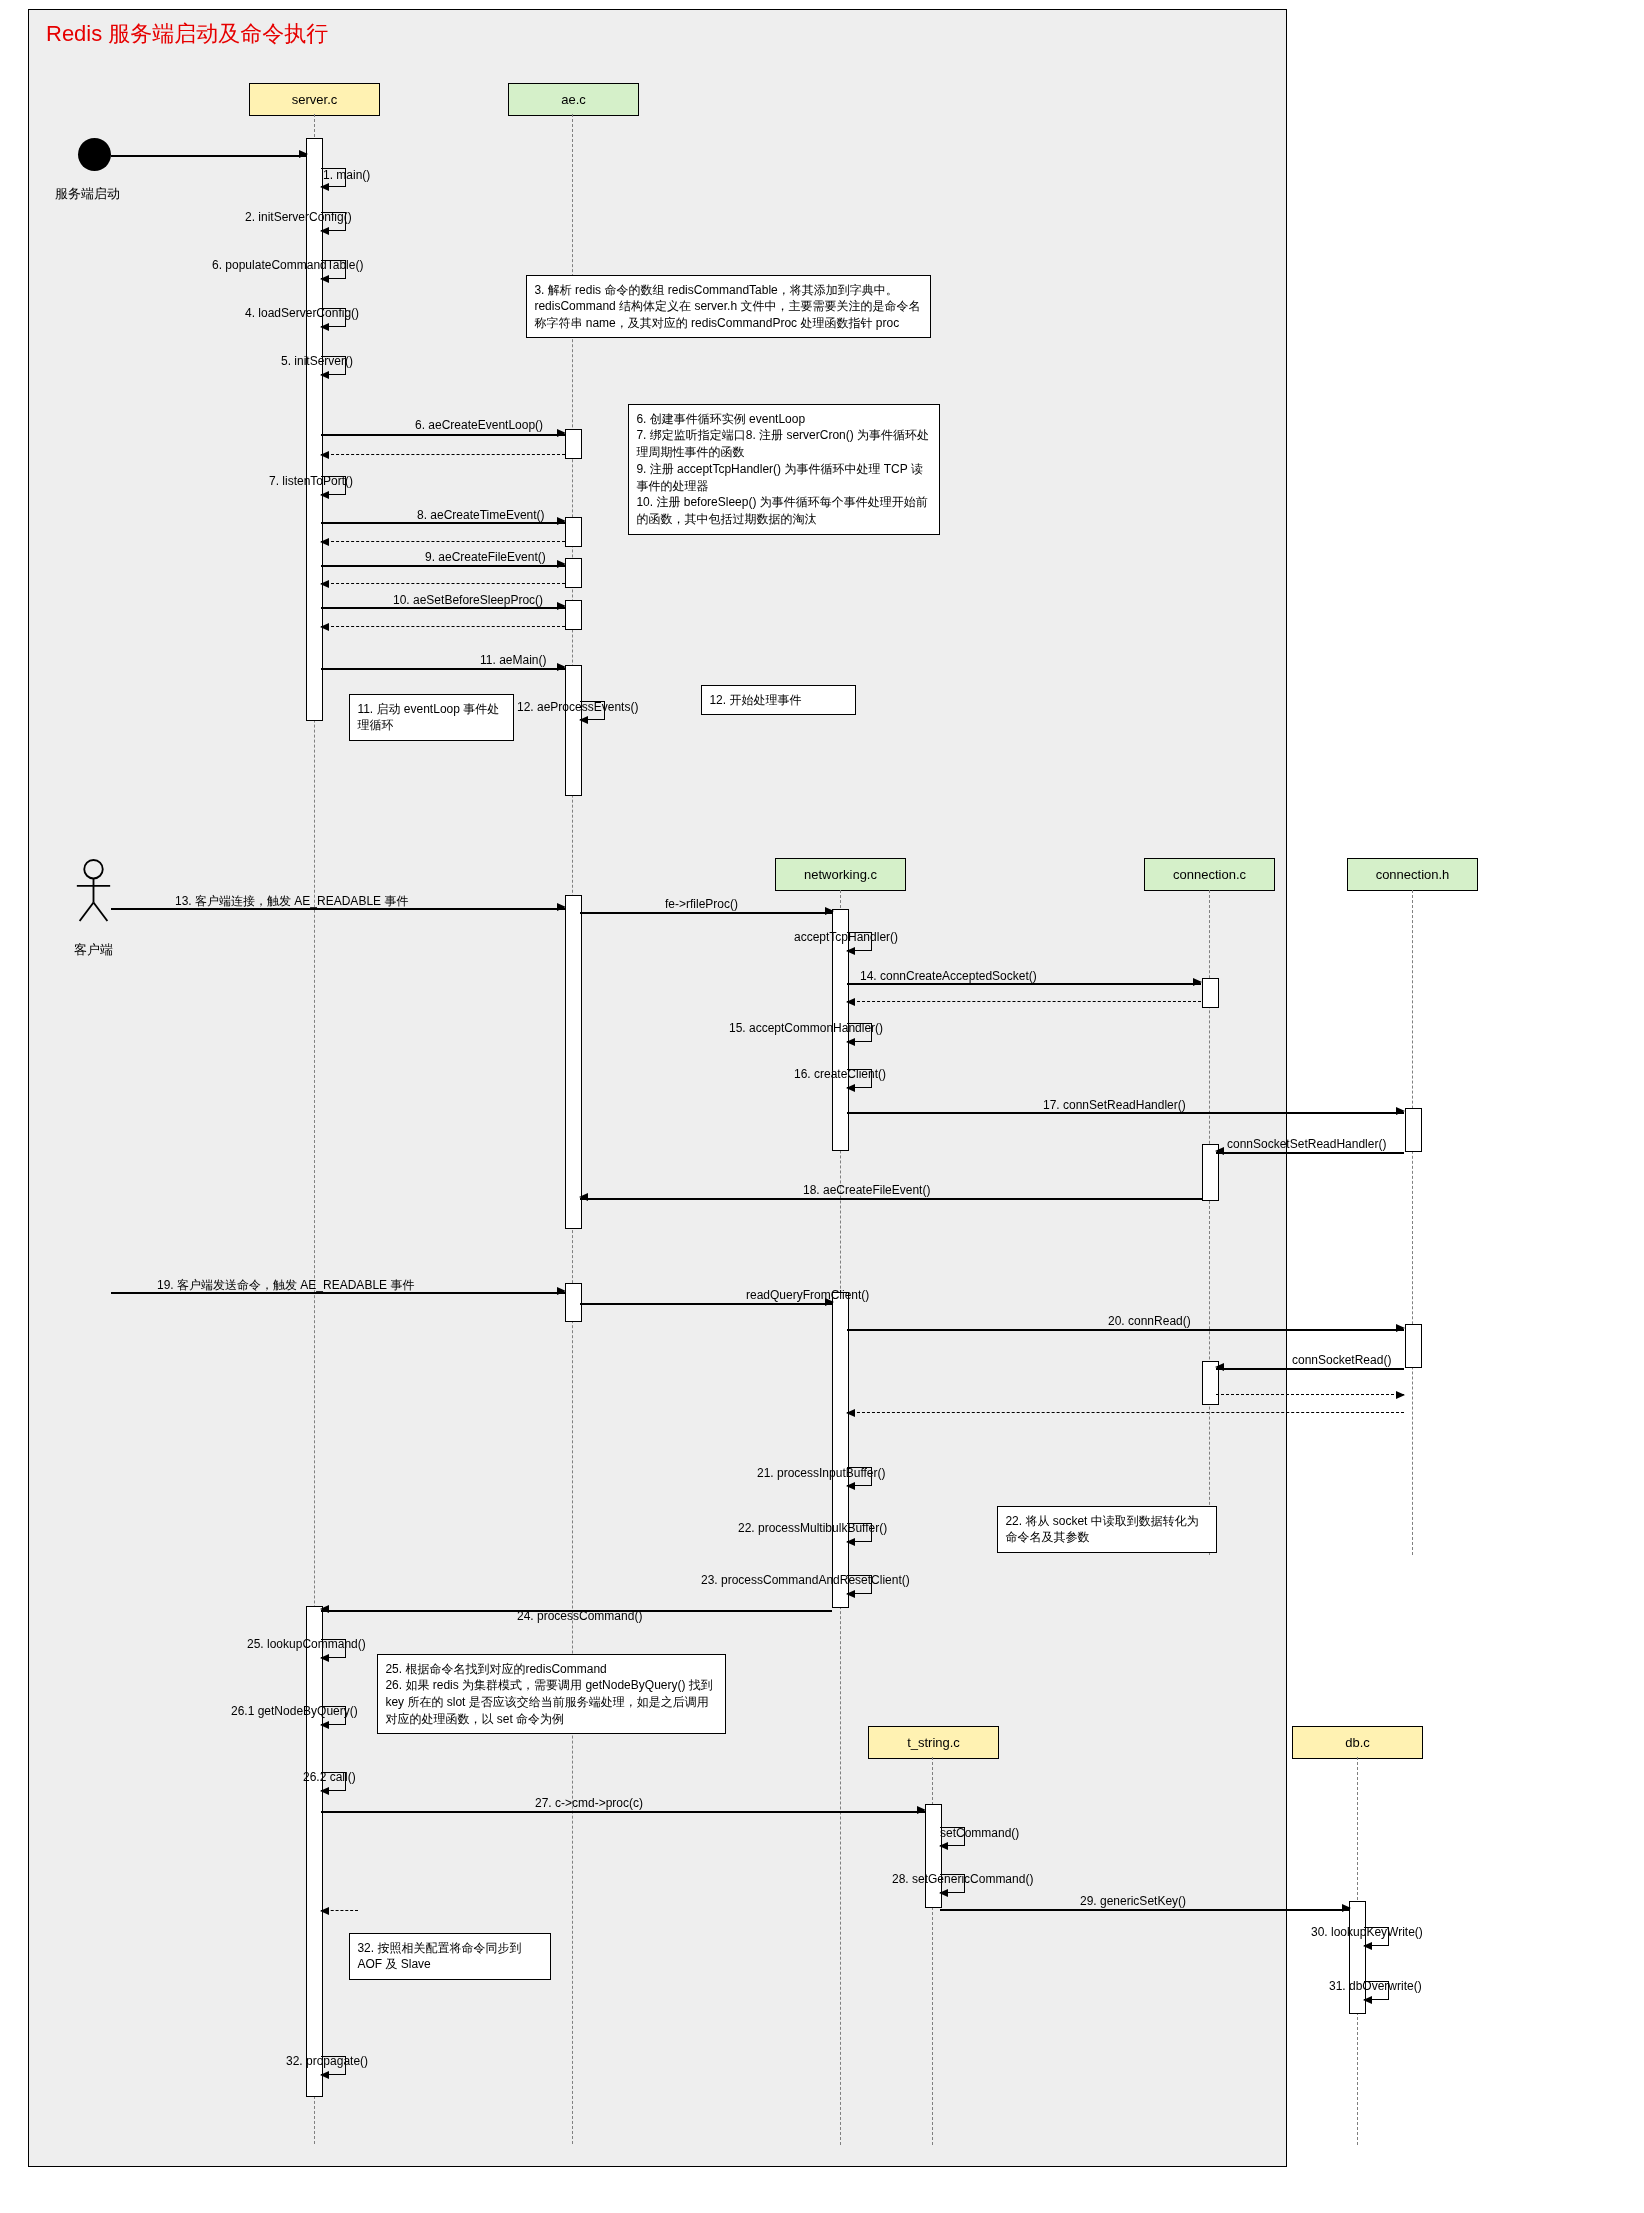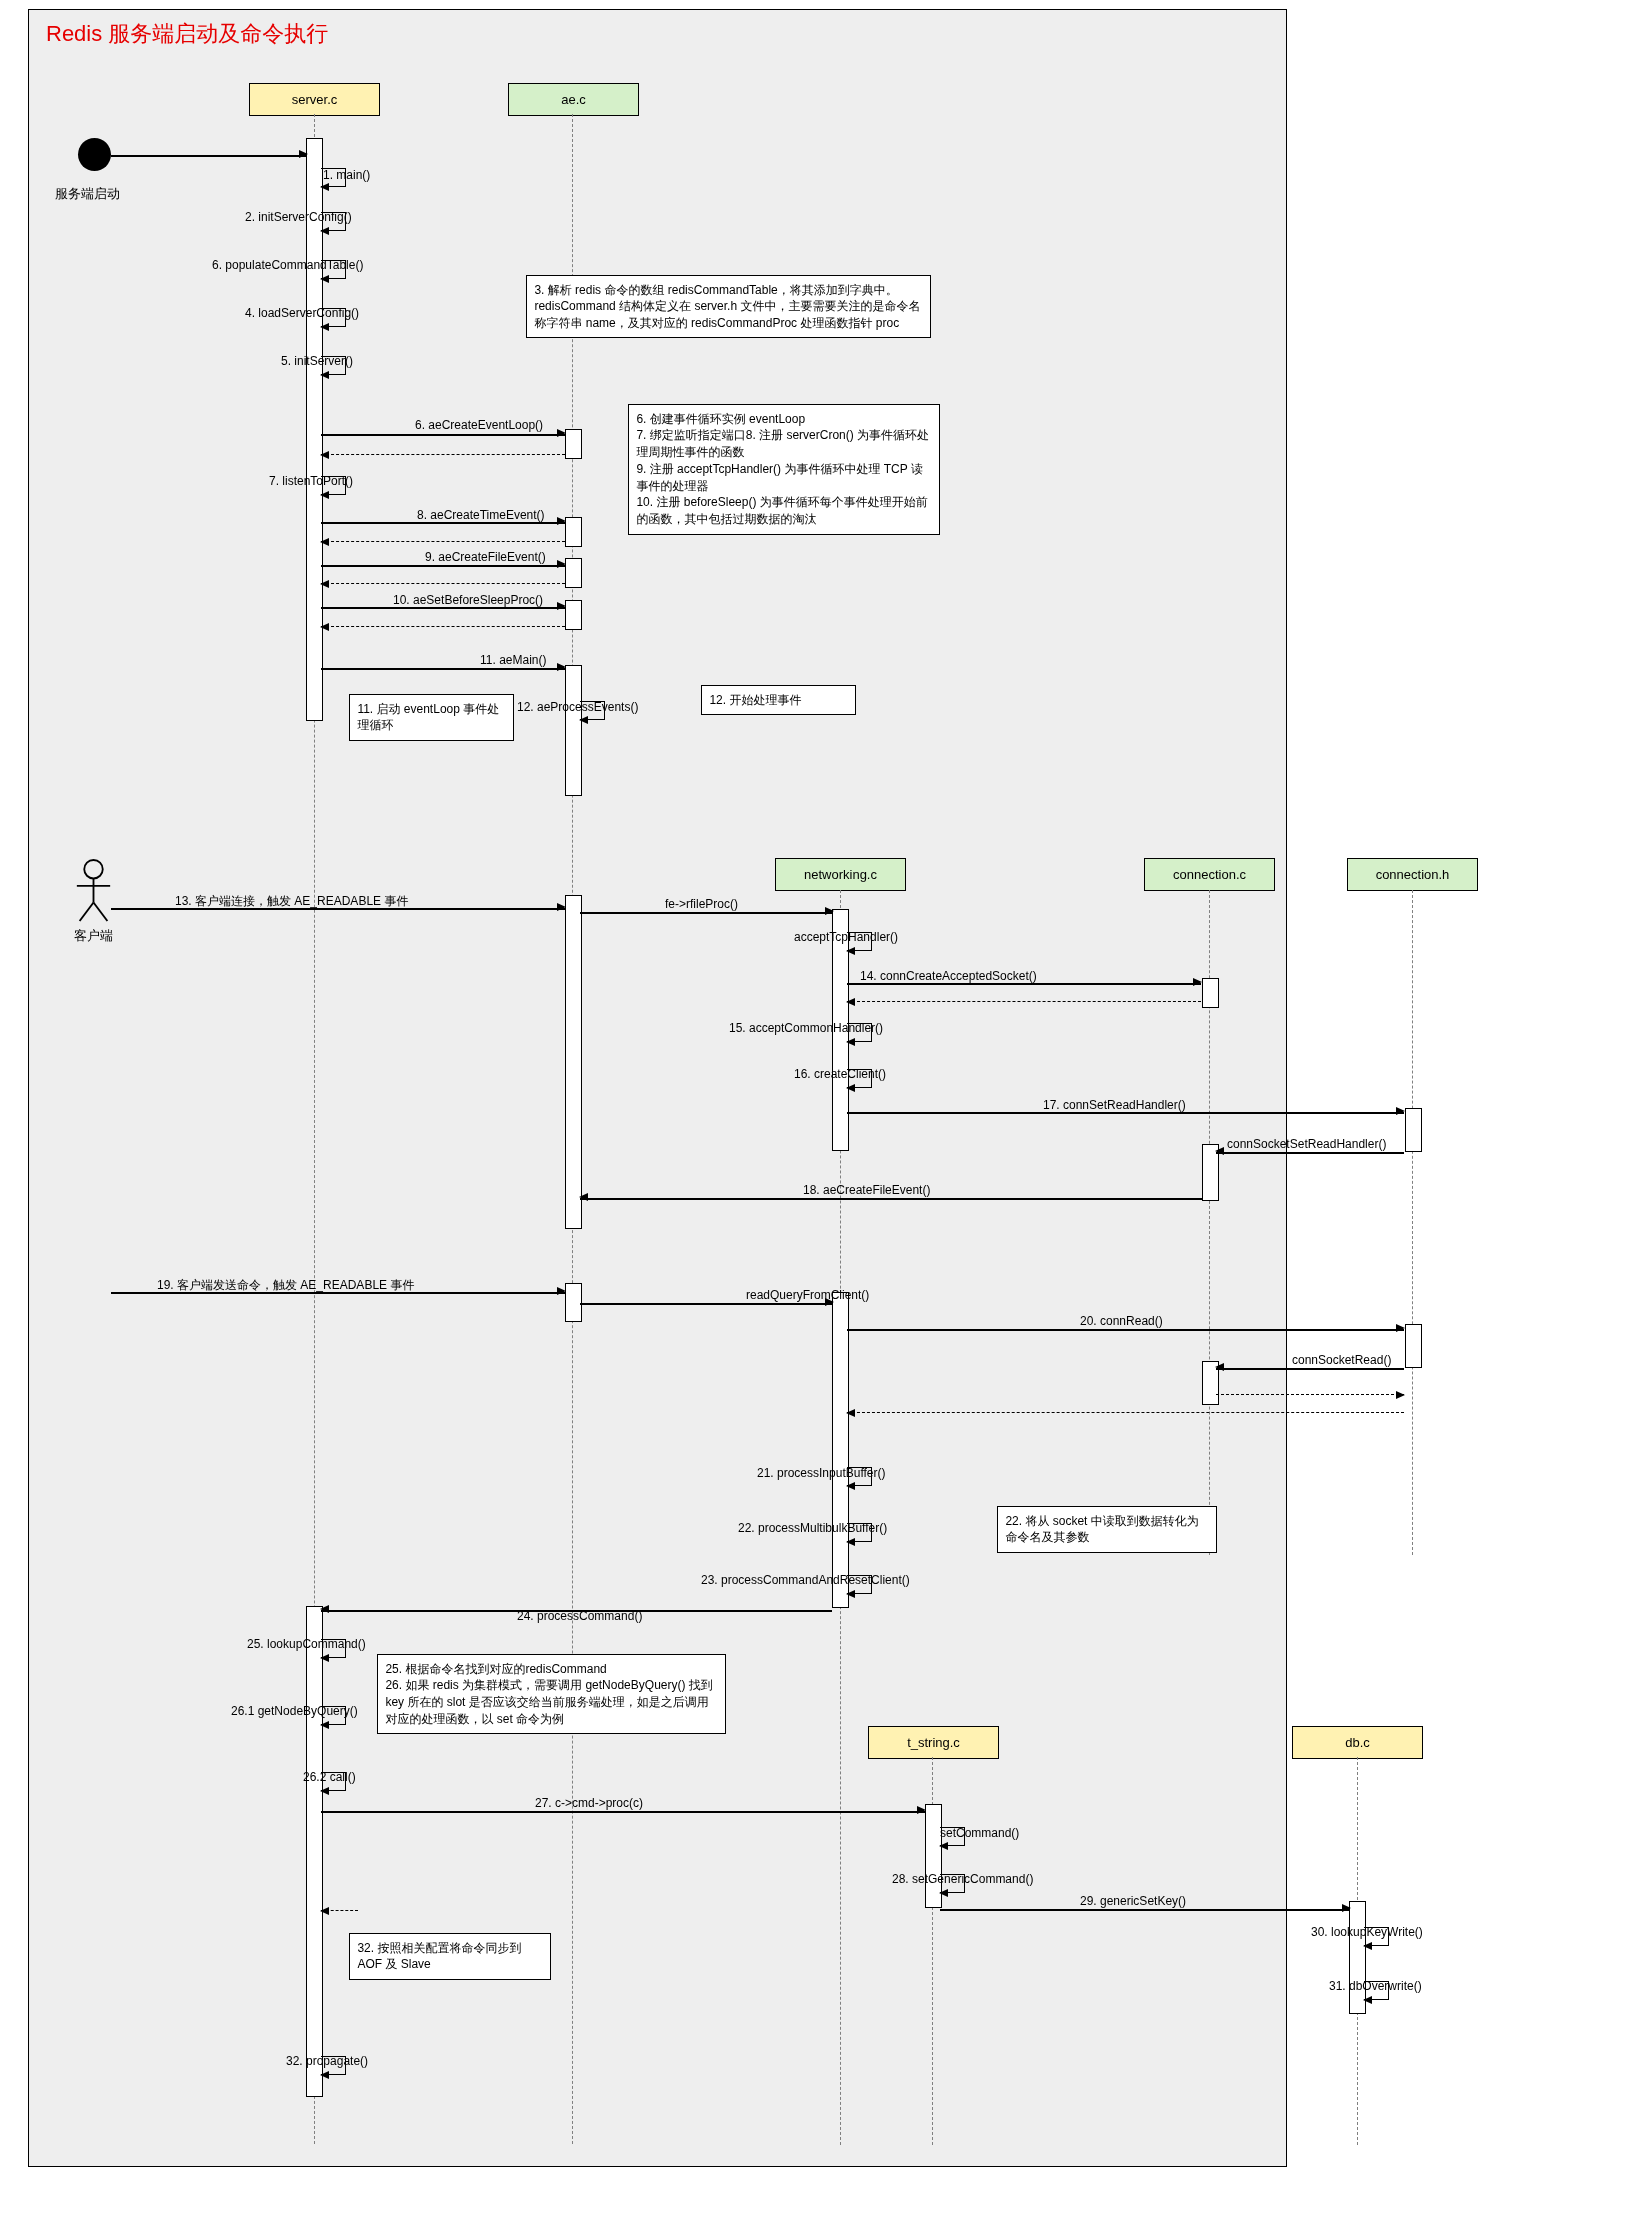--- a/index.html
+++ b/index.html
@@ -21,21 +21,21 @@
 .dline{position:absolute;border-top:1.8px dashed #000}
 .arR:after{content:"";position:absolute;right:-0.9px;top:-4.6px;border-left:9.2px solid #000;border-top:4.6px solid transparent;border-bottom:4.6px solid transparent}
 .arL:after{content:"";position:absolute;left:-0.9px;top:-4.6px;border-right:9.2px solid #000;border-top:4.6px solid transparent;border-bottom:4.6px solid transparent}
 .darR:after{content:"";position:absolute;right:-0.9px;top:-3.7px;border-left:9.2px solid #000;border-top:4.6px solid transparent;border-bottom:4.6px solid transparent}
 .darL:after{content:"";position:absolute;left:-0.9px;top:-3.7px;border-right:9.2px solid #000;border-top:4.6px solid transparent;border-bottom:4.6px solid transparent}
 .self{position:absolute;border-top:1.8px solid #000;border-right:1.8px solid #000;border-bottom:1.8px solid #000}
 .self:after{content:"";position:absolute;left:-0.9px;bottom:-5.5px;border-right:9.2px solid #000;border-top:4.6px solid transparent;border-bottom:4.6px solid transparent}
 .startdot{position:absolute;width:33px;height:33px;border-radius:50%;background:#000}
 .actor{position:absolute;text-align:center}
 .actor svg{display:block;margin:0 auto}
-.actor-label{margin-top:4px;font-size:13px}
+.actor-label{margin-top:18px;font-size:13px}
 </style>
 </head>
 <body>
 
 <div class="container">
 <div class="frame"></div>
 <div class="title">Redis 服务端启动及命令执行</div>
 
 <div class="startdot" style="left:78px;top:138px"></div>
 <div class="msg" style="left:55px;top:185px;font-size:13px">服务端启动</div>
@@ -156,21 +156,21 @@
 <div class="line arL" style="left:580px;top:1198px;width:622px;height:1.8px"></div>
 <div class="msg" style="left:803px;top:1183px">18. aeCreateFileEvent()</div>
 
 <div class="line arR" style="left:111px;top:1292px;width:454px;height:1.8px"></div>
 <div class="msg" style="left:157px;top:1277px">19. 客户端发送命令，触发 AE_READABLE 事件</div>
 
 <div class="line arR" style="left:580px;top:1303px;width:253px;height:1.8px"></div>
 <div class="msg" style="left:746px;top:1288px">readQueryFromClient()</div>
 
 <div class="line arR" style="left:847px;top:1329px;width:557px;height:1.8px"></div>
-<div class="msg" style="left:1080px;top:1314px">20. connRead()</div>
+<div class="msg" style="left:1108px;top:1314px">20. connRead()</div>
 
 <div class="line arL" style="left:1216px;top:1368px;width:188px;height:1.8px"></div>
 <div class="msg" style="left:1292px;top:1353px">connSocketRead()</div>
 <div class="dline darR" style="left:1216px;top:1394px;width:188px"></div>
 <div class="dline darL" style="left:847px;top:1412px;width:557px"></div>
 
 <div class="self" style="left:847px;top:1467px;width:24px;height:16.6px"></div>
 <div class="msg" style="left:757px;top:1466px">21. processInputBuffer()</div>
 
 <div class="self" style="left:847px;top:1523px;width:24px;height:16.6px"></div>

